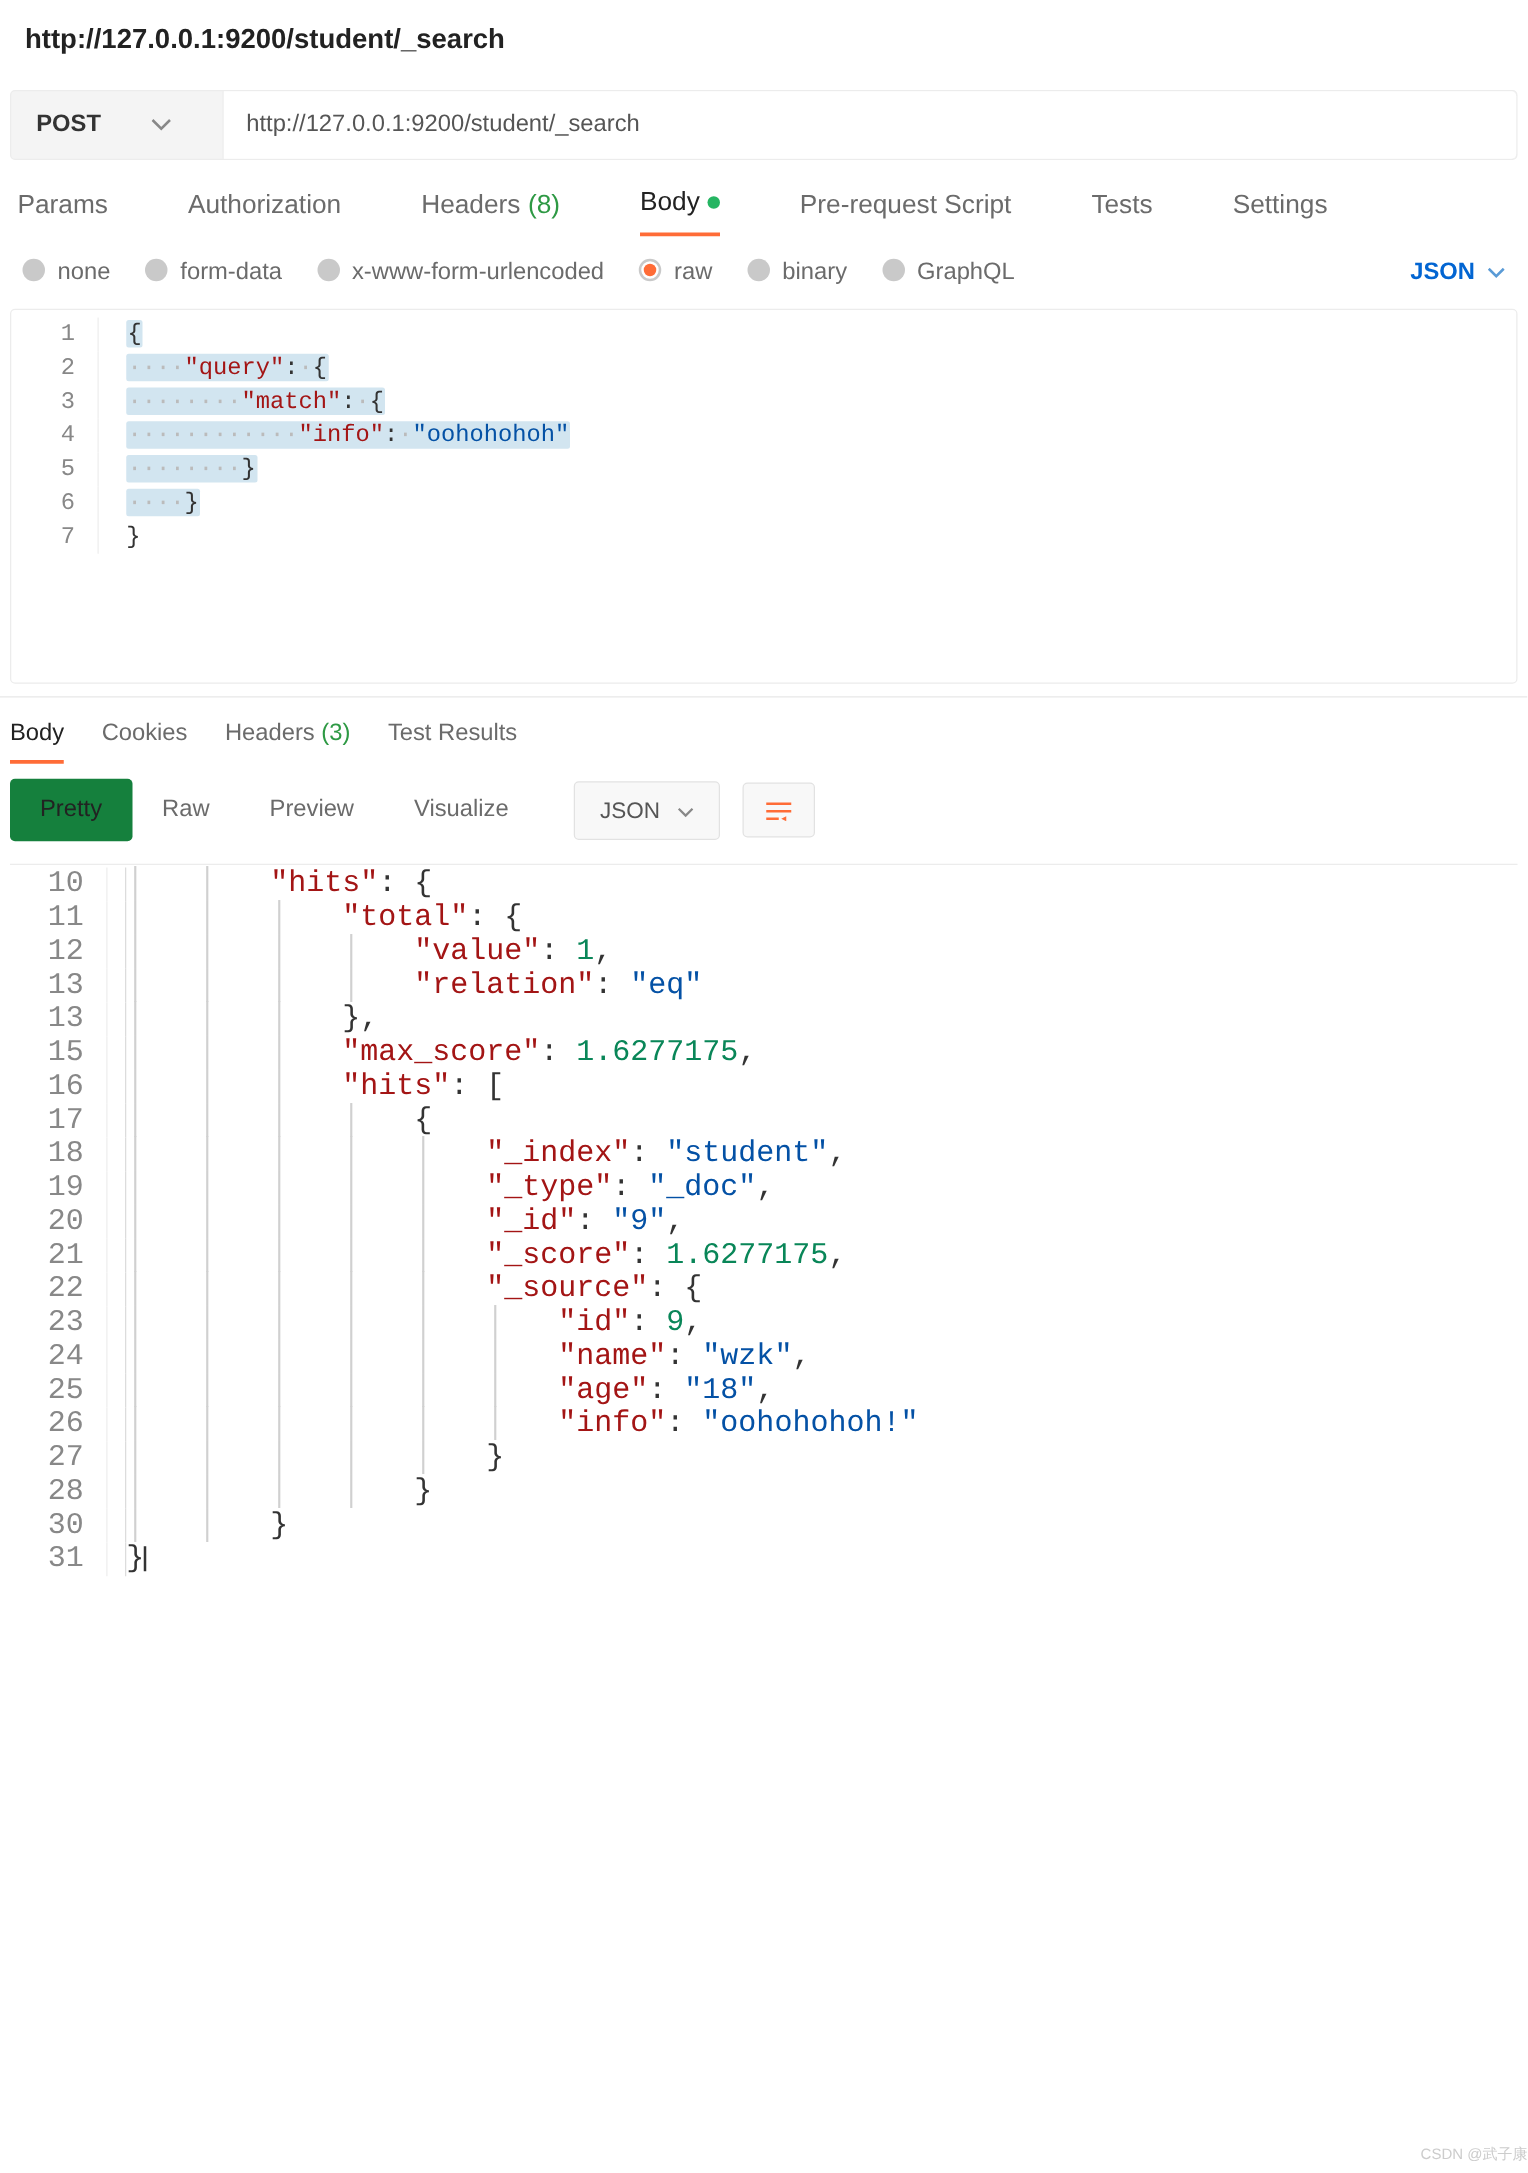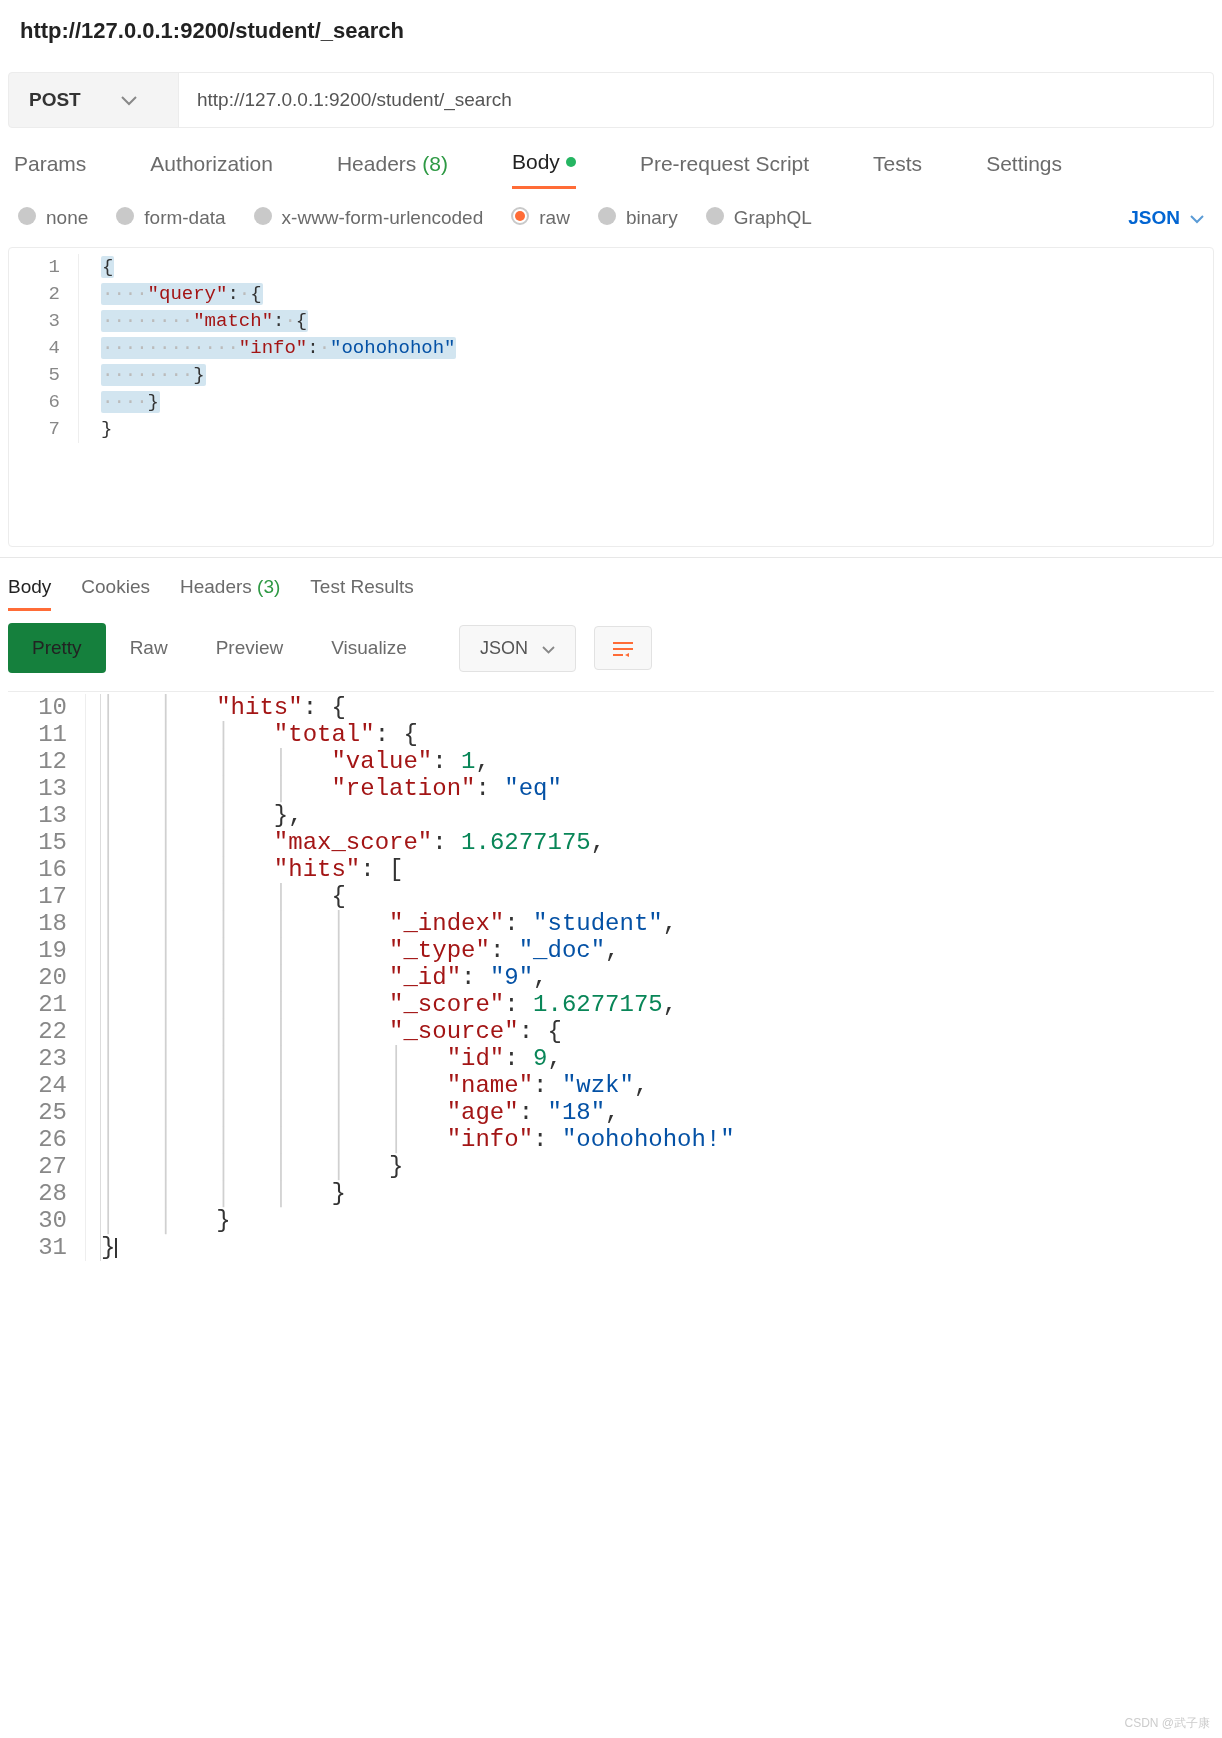--- a/index.html
+++ b/index.html
@@ -92,21 +92,21 @@
     .response-editor .gutter {
       width: 78px; border-right: 1px solid #eee; margin-right: 14px;
     }
     .response-editor .code {
       border-left: 1px solid #dcdcdc; padding-left: 0; margin-left: 0;
     }
     .guide { color: #d0d0d0; }
     .response-editor .num { color: #098658; }
     .cursor-bar { border-left: 2px solid #333; display: inline-block; height: 20px; vertical-align: middle; }
     .watermark {
-      position: fixed; bottom: 6px; right: 12px; font-size: 12px; color: #ccc;
+      position: fixed; bottom: 6px; right: 0; font-size: 12px; color: #ccc;
     }
   </style>
 </head>
 <body>
 
 <div class="request-title">http://127.0.0.1:9200/student/_search</div>
 
 <div class="method-url-bar">
   <div class="method-select">
     <span>POST</span>

